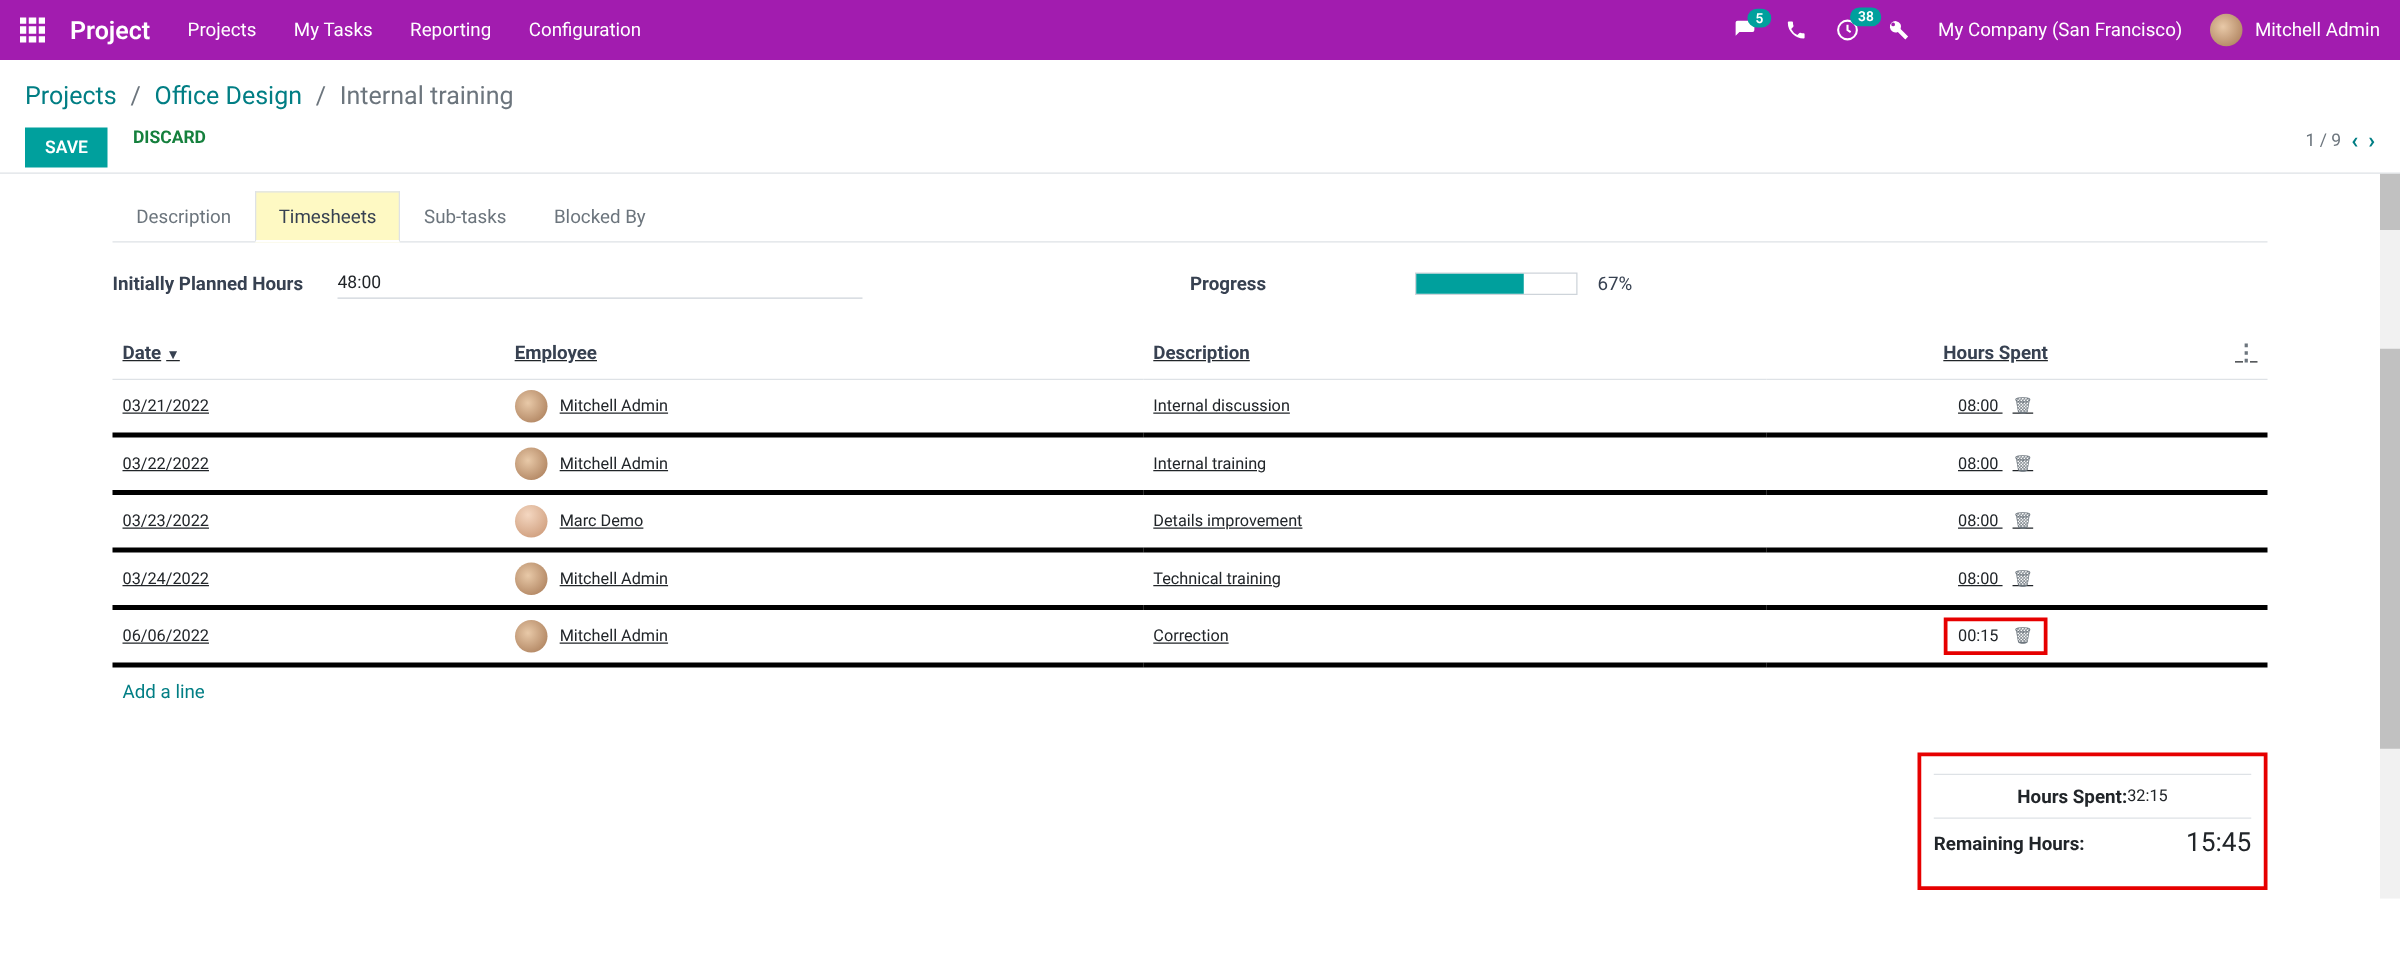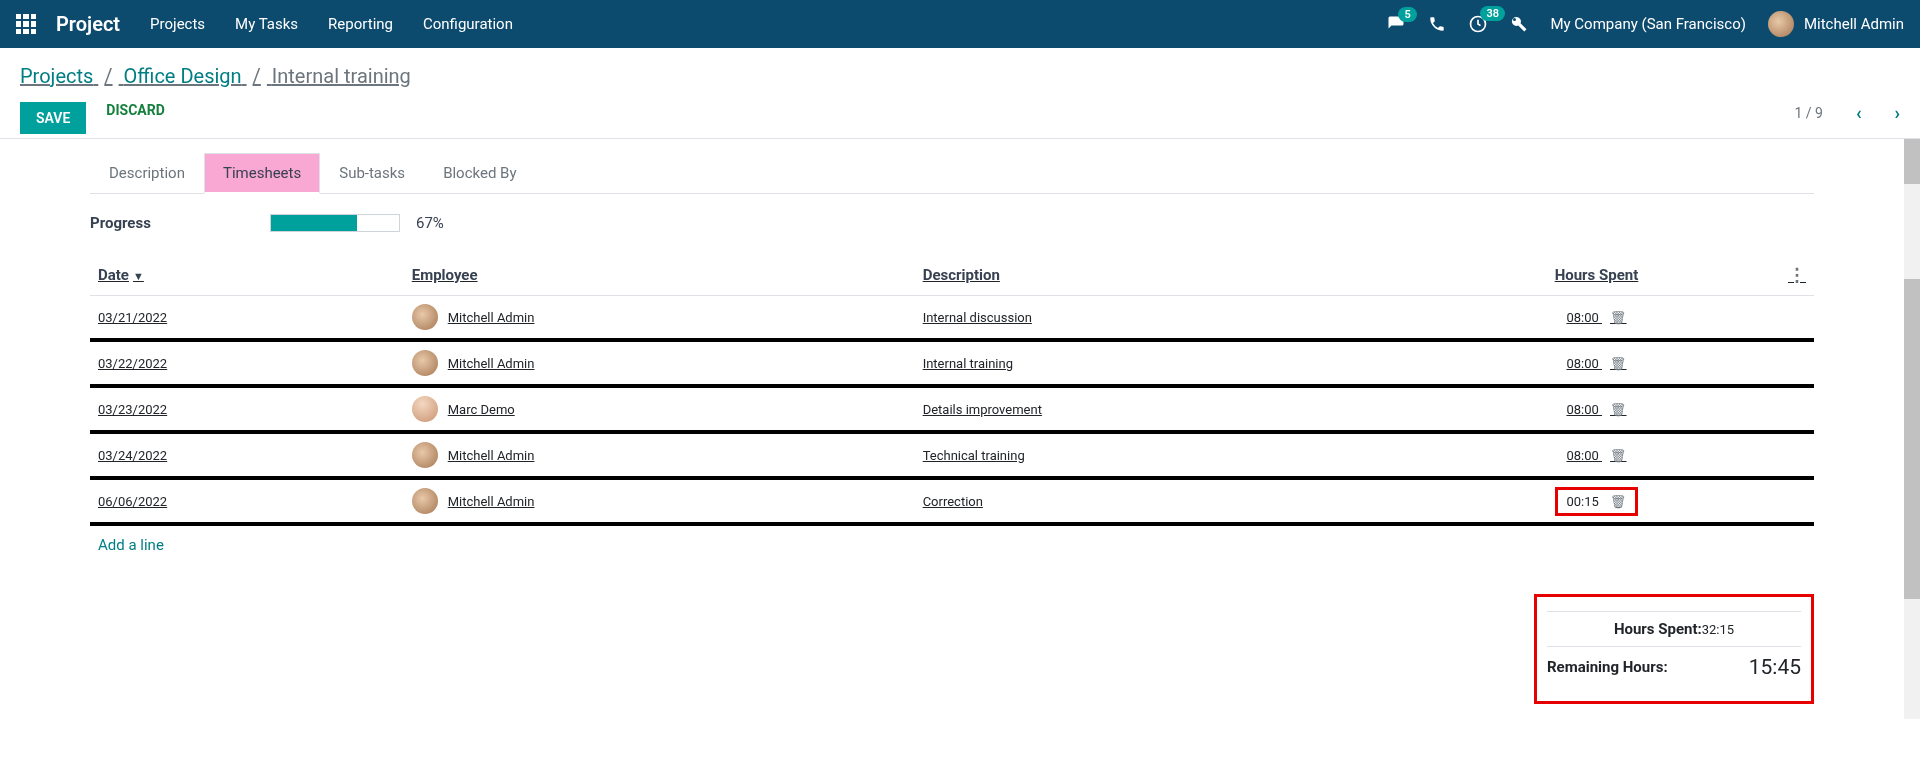--- a/index.html
+++ b/index.html
@@ -1,51 +1,51 @@
 <!DOCTYPE html>
 <html><head>
 <meta charset="utf-8">
 <style>
 * { margin: 0; padding: 0; box-sizing: border-box; font-family: -apple-system, BlinkMacSystemFont, "Segoe UI", Roboto, sans-serif; }
 body { background: #fff; font-size: 14px; color: #212529; }
 
 
-.topbar { background: #0c4a6e; height: 48px; display: flex; align-items: center; padding: 0 16px; color: #fff; }
+.topbar { background: #a21caf; height: 48px; display: flex; align-items: center; padding: 0 16px; color: #fff; }
 .apps-icon { width: 20px; height: 20px; display: grid; grid-template-columns: repeat(3,1fr); grid-template-rows: repeat(3,1fr); gap: 2px; margin-right: 20px; cursor: pointer; }
 .apps-icon span { background: #fff; }
 .brand { font-size: 20px; font-weight: 600; margin-right: 30px; }
 .navmenu { display: flex; gap: 30px; }
 .navmenu a { color: #fff; text-decoration: none; font-size: 15px; }
 .topbar-right { margin-left: auto; display: flex; align-items: center; gap: 22px; }
 .icon-wrap { position: relative; display: flex; align-items: center; cursor: pointer; }
 .badge { position: absolute; top: -8px; left: 12px; background: #00a09d; color: #fff; border-radius: 10px; font-size: 11px; padding: 1px 6px; font-weight: 600; }
 .company { font-size: 15px; }
 .avatar { width: 26px; height: 26px; border-radius: 50%; background: #8a6d3b; display: inline-block; }
 .usermenu { display: flex; align-items: center; gap: 10px; font-size: 15px; }
 
 
 .actionbar { padding: 16px 20px 4px 20px; border-bottom: 1px solid #dee2e6; }
-.breadcrumb { font-size: 20px; color: #6c757d; margin-bottom: 14px; text-decoration: underline; }
+.breadcrumb { font-size: 20px; color: #6c757d; margin-bottom: 14px; }
 .breadcrumb a { color: #017e84; text-decoration: none; }
 .breadcrumb .sep { color: #6c757d; margin: 0 6px; }
 .action-row { display: flex; align-items: flex-start; }
 .btn-save { background: #00a09d; color: #fff; border: none; padding: 8px 16px; font-size: 14px; font-weight: 600; cursor: pointer; margin-right: 20px; }
 .btn-discard { background: none; border: none; color: #15803d; font-size: 14px; font-weight: 700; cursor: pointer; }
-.pager { margin-left: auto; display: flex; align-items: center; gap: 33px; font-size: 14px; color: #6c757d; }
+.pager { margin-left: auto; display: flex; align-items: center; gap: 8px; font-size: 14px; color: #6c757d; }
 .pager-btn { cursor: pointer; color: #017e84; font-size: 18px; font-weight: bold; }
 
 
 .main-wrap { display: flex; }
 .main { flex: 1; padding: 14px 90px 0 90px; }
 .scrollbar-track { width: 16px; background: #f1f1f1; position: relative; min-height: 580px; }
 .scrollbar-thumb { position: absolute; right: 0; width: 16px; background: #c1c1c1; }
 
 .tabs { display: flex; border-bottom: 1px solid #dee2e6; }
 .tab { padding: 10px 18px; border: 1px solid transparent; border-bottom: none; color: #6c757d; cursor: pointer; font-size: 15px; }
-.tab.active { border-color: #dee2e6; border-bottom: 2px solid #fff; color: #374151; margin-bottom: -1px; background: #f9a8d4; }
+.tab.active { border-color: #dee2e6; border-bottom: 2px solid #fff; color: #374151; margin-bottom: -1px; background: #fef9c3; }
 
 .form-row { display: flex; align-items: center; padding: 20px 0 12px 0; }
 .form-row .lbl { font-weight: 700; font-size: 15px; color: #374151; }
 .planned-hours { width: 50%; display: flex; align-items: center; }
 .planned-hours .lbl { width: 180px; }
 .planned-hours .val { border-bottom: 1px solid #ced4da; padding: 4px 0; width: 420px; }
 .progress-wrap { width: 50%; display: flex; align-items: center; }
 .progress-wrap .lbl { width: 180px; }
 .progress-bar { width: 130px; height: 18px; border: 1px solid #ced4da; margin-right: 16px; }
 .progress-fill { height: 100%; background: #00a09d; }
@@ -157,20 +157,24 @@
 <div class="main">
 
   <div class="tabs">
     <div class="tab">Description</div>
     <div class="tab active">Timesheets</div>
     <div class="tab">Sub-tasks</div>
     <div class="tab">Blocked By</div>
   </div>
 
   <div class="form-row">
+    <div class="planned-hours">
+      <span class="lbl">Initially Planned Hours</span>
+      <span class="val">48:00</span>
+    </div>
     <div class="progress-wrap">
       <span class="lbl">Progress</span>
       <div class="progress-bar">
         <div class="progress-fill" style="width:67%"></div>
       </div>
       <span class="progress-pct">67%</span>
     </div>
   </div>
 
   <table class="tsheet">

